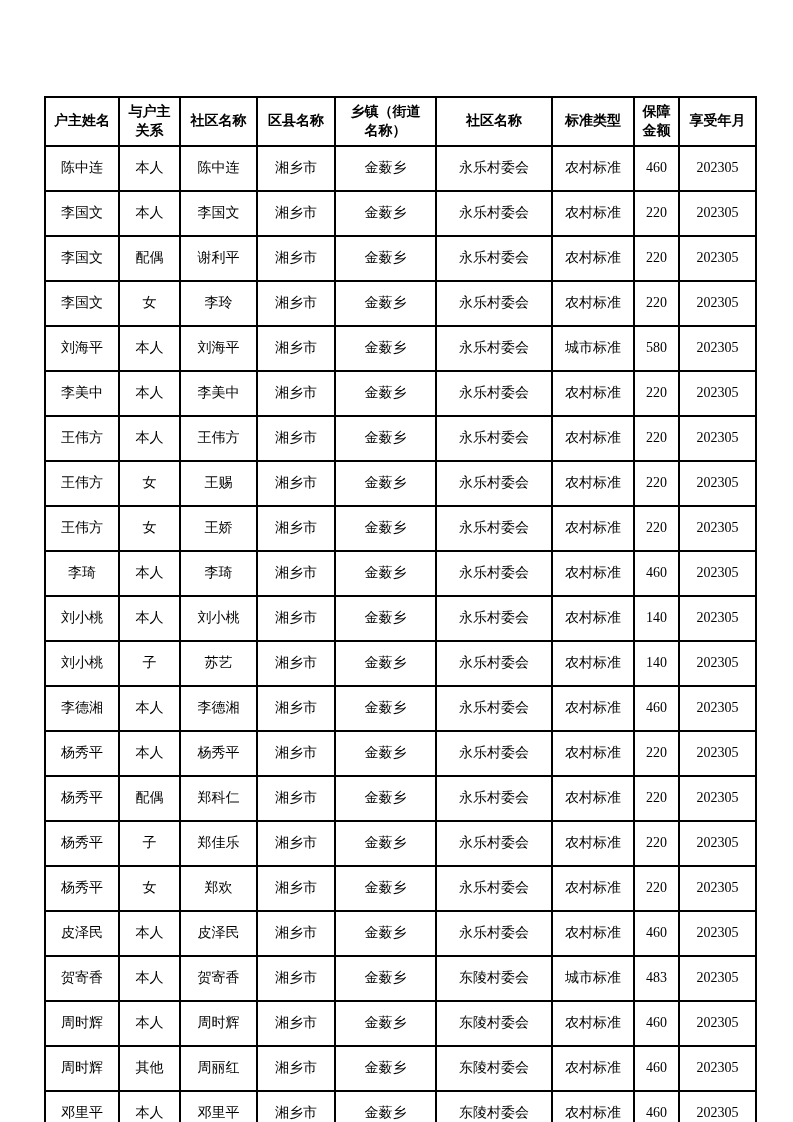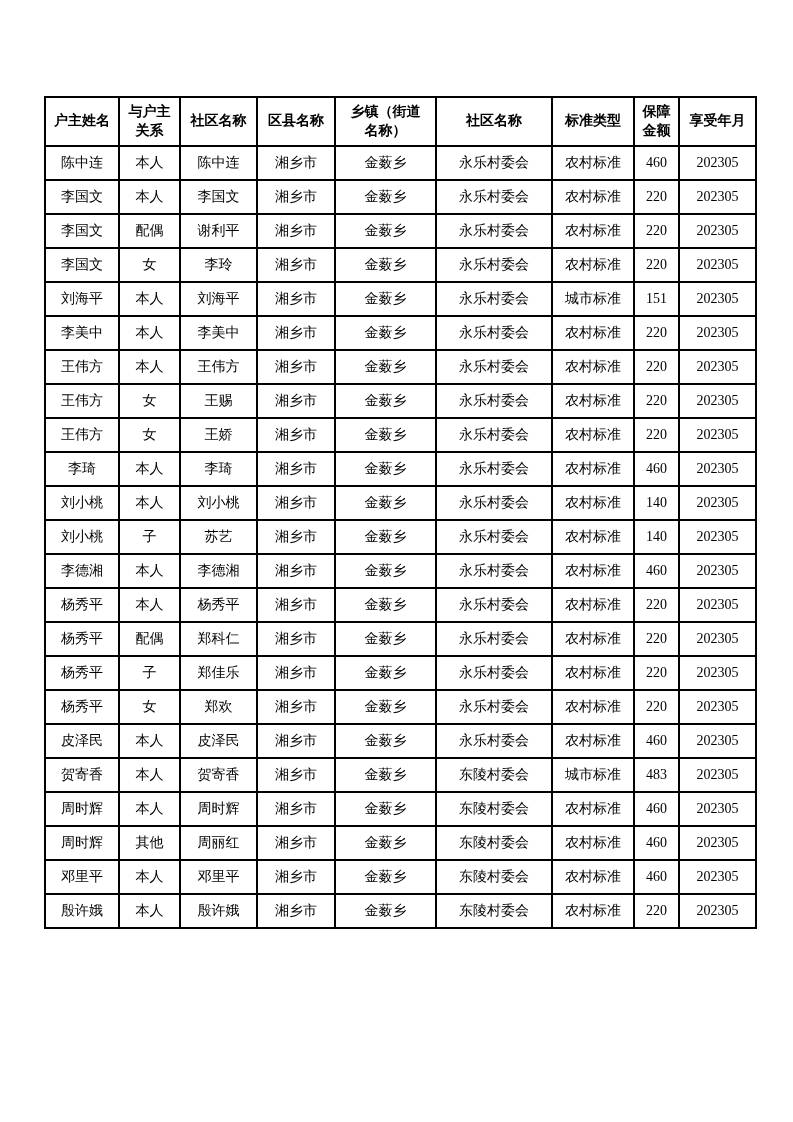--- a/index.html
+++ b/index.html
@@ -33,21 +33,21 @@
     vertical-align: middle;
     padding: 0 2px;
     overflow: hidden;
     font-size: 14px;
     line-height: 1.35;
   }
   table.welfare thead tr {
     height: 49px;
   }
   table.welfare tbody tr {
-    height: 34px;
+    height: 45px;
   }
   table.welfare th {
     font-weight: bold;
     white-space: pre-line;
   }
   
   col.c1 { width: 74px; }
   col.c2 { width: 61px; }
   col.c3 { width: 77px; }
   col.c4 { width: 78px; }
@@ -135,21 +135,21 @@
           <td>202305</td>
         </tr>
         <tr>
           <td>刘海平</td>
           <td>本人</td>
           <td>刘海平</td>
           <td>湘乡市</td>
           <td>金薮乡</td>
           <td>永乐村委会</td>
           <td>城市标准</td>
-          <td>151</td>
+          <td>580</td>
           <td>202305</td>
         </tr>
         <tr>
           <td>李美中</td>
           <td>本人</td>
           <td>李美中</td>
           <td>湘乡市</td>
           <td>金薮乡</td>
           <td>永乐村委会</td>
           <td>农村标准</td>

